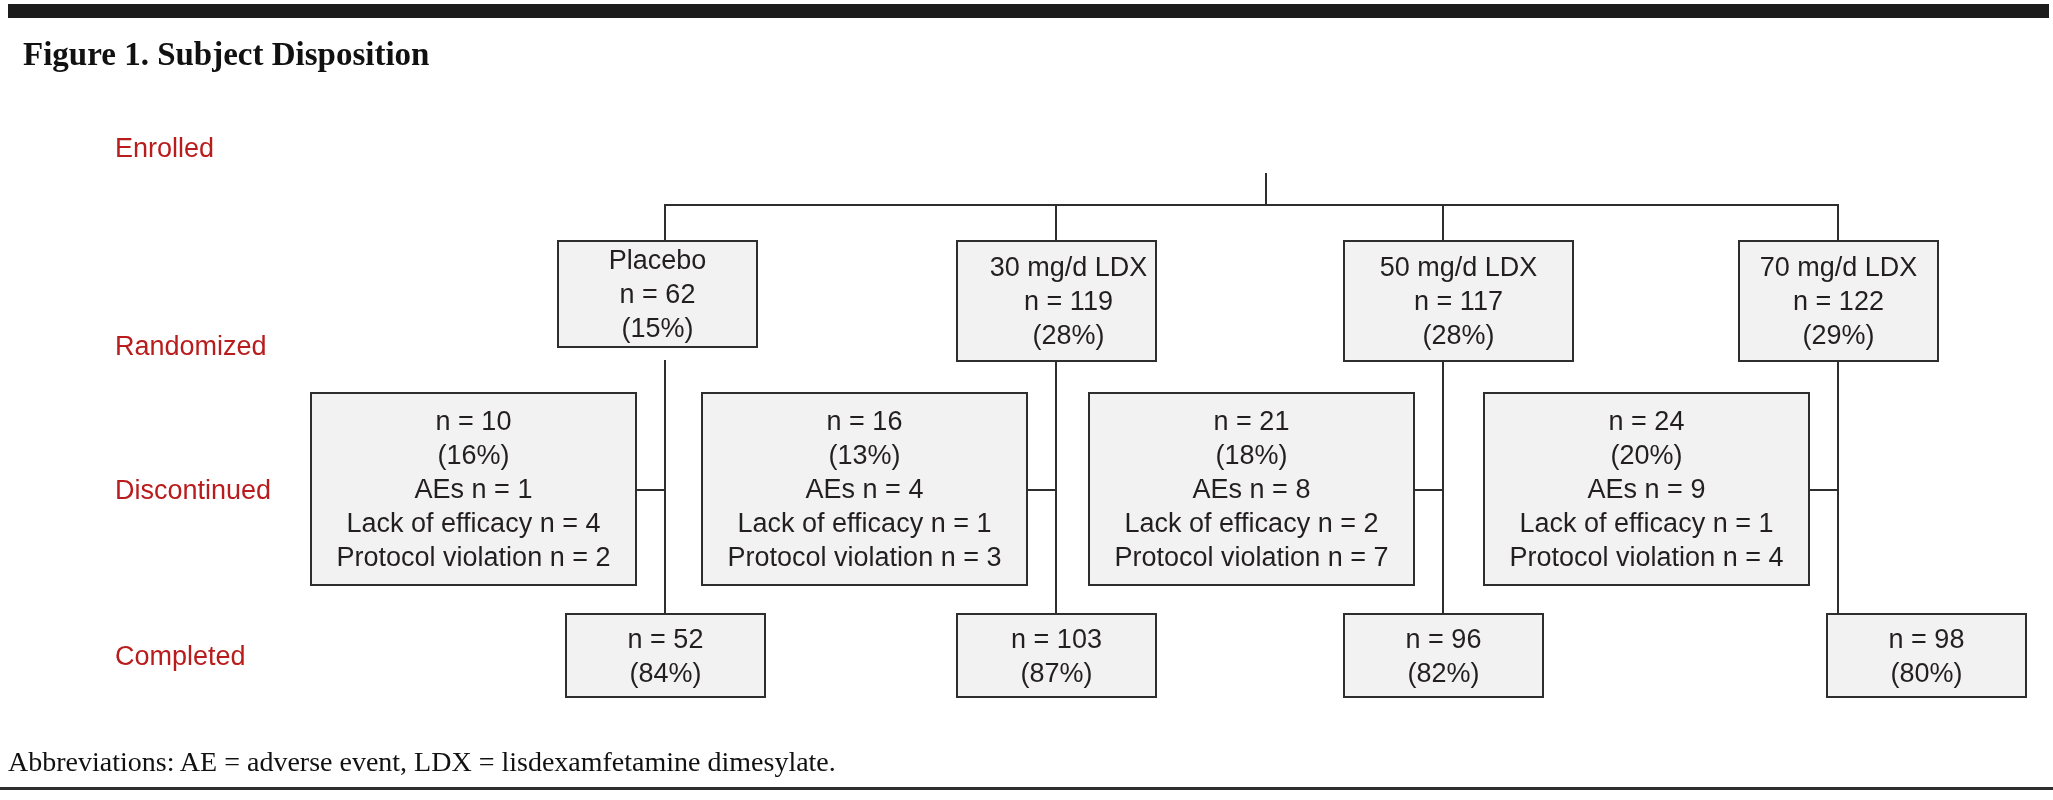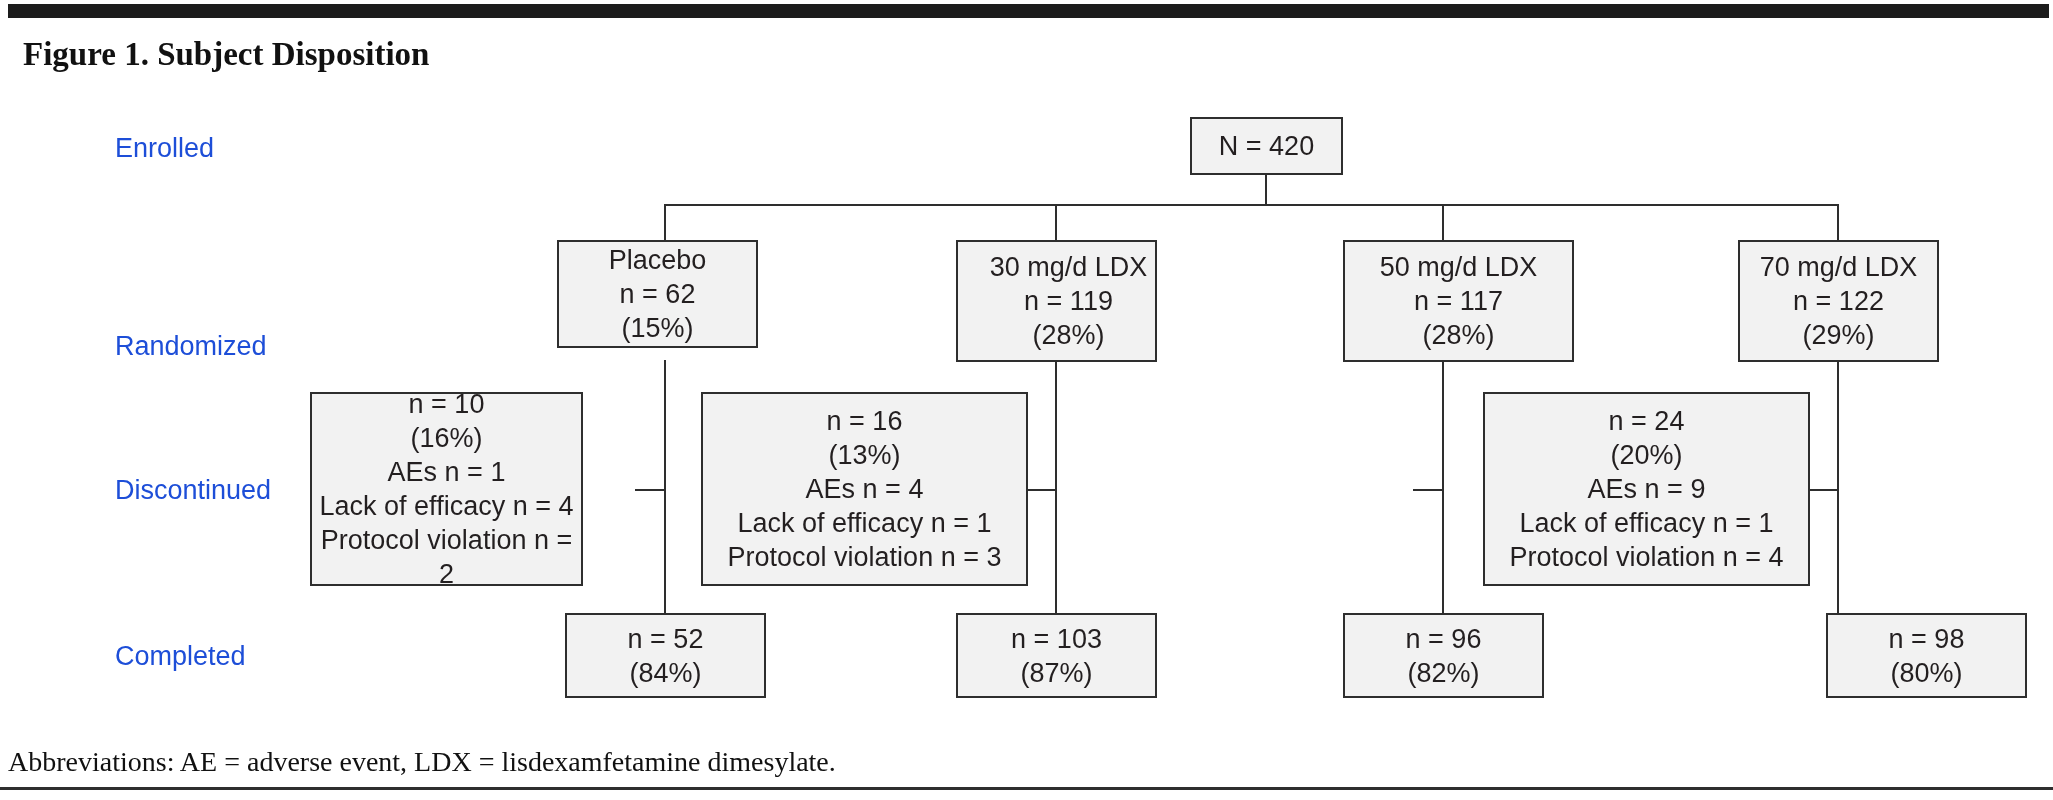--- a/index.html
+++ b/index.html
@@ -8,21 +8,21 @@
     font-family:"Liberation Sans",sans-serif;color:#231f20;overflow:hidden;
   }
   .top-bar{position:absolute;left:8px;top:4px;width:2041px;height:14px;background:#1c1c1c;}
   .title{
     position:absolute;left:7px;top:20px;margin:16px;
     font-family:"Liberation Serif",serif;font-weight:700;font-size:33px;color:#111111;
     white-space:nowrap;
   }
   .row-label{
     position:absolute;left:115px;transform:translateY(-50%);
-    font-size:27px;color:#1d4ed8;white-space:nowrap;
+    font-size:27px;color:#b91c1c;white-space:nowrap;
   }
   .fbox{
     position:absolute;box-sizing:border-box;
     background:#f2f2f2;border:2px solid #2e2e2e;
     display:flex;align-items:center;justify-content:center;
     text-align:center;font-size:27px;line-height:34px;color:#231f20;
     white-space:pre-line;
   }
   .line{position:absolute;background:#2e2e2e;}
   .footnote{
@@ -38,21 +38,20 @@
 
   <div class="top-bar"></div>
 
   <h1 class="title">Figure 1. Subject Disposition</h1>
 
   <div class="row-label" style="top:148px;">Enrolled</div>
   <div class="row-label" style="top:330px;margin-top:16px;">Randomized</div>
   <div class="row-label" style="top:490px;">Discontinued</div>
   <div class="row-label" style="top:656px;">Completed</div>
 
-  <div class="fbox" style="left:1190px;top:117px;width:153px;height:58px;">N = 420</div>
 
   <div class="line" style="left:1265px;top:173px;width:2px;height:33px;"></div>
   <div class="line" style="left:664px;top:204px;width:1175px;height:2px;"></div>
   <div class="line" style="left:664px;top:204px;width:2px;height:38px;"></div>
   <div class="line" style="left:1055px;top:204px;width:2px;height:38px;"></div>
   <div class="line" style="left:1442px;top:204px;width:2px;height:38px;"></div>
   <div class="line" style="left:1837px;top:204px;width:2px;height:38px;"></div>
 
   <div class="fbox" style="left:557px;top:240px;width:201px;height:108px;">Placebo
 n = 62
@@ -65,30 +64,35 @@
 (28%)</div>
   <div class="fbox" style="left:1738px;top:240px;width:201px;height:122px;">70 mg/d LDX
 n = 122
 (29%)</div>
 
   <div class="line" style="left:664px;top:360px;width:2px;height:255px;"></div>
   <div class="line" style="left:1055px;top:360px;width:2px;height:255px;"></div>
   <div class="line" style="left:1442px;top:360px;width:2px;height:255px;"></div>
   <div class="line" style="left:1837px;top:360px;width:2px;height:255px;"></div>
 
-  <div class="fbox" style="left:310px;top:392px;width:273px;height:194px;">n = 10
+  <div class="fbox" style="left:310px;top:392px;width:327px;height:194px;">n = 10
 (16%)
 AEs n = 1
 Lack of efficacy n = 4
 Protocol violation n = 2</div>
   <div class="fbox" style="left:701px;top:392px;width:327px;height:194px;text-align:center;">n = 16
 (13%)
 AEs n = 4
 Lack of efficacy n = 1
 Protocol violation n = 3</div>
+  <div class="fbox" style="left:1088px;top:392px;width:327px;height:194px;">n = 21
+(18%)
+AEs n = 8
+Lack of efficacy n = 2
+Protocol violation n = 7</div>
   <div class="fbox" style="left:1483px;top:392px;width:327px;height:194px;">n = 24
 (20%)
 AEs n = 9
 Lack of efficacy n = 1
 Protocol violation n = 4</div>
 
   <div class="line" style="left:635px;top:489px;width:31px;height:2px;"></div>
   <div class="line" style="left:1026px;top:489px;width:31px;height:2px;"></div>
   <div class="line" style="left:1413px;top:489px;width:31px;height:2px;"></div>
   <div class="line" style="left:1808px;top:489px;width:31px;height:2px;"></div>

